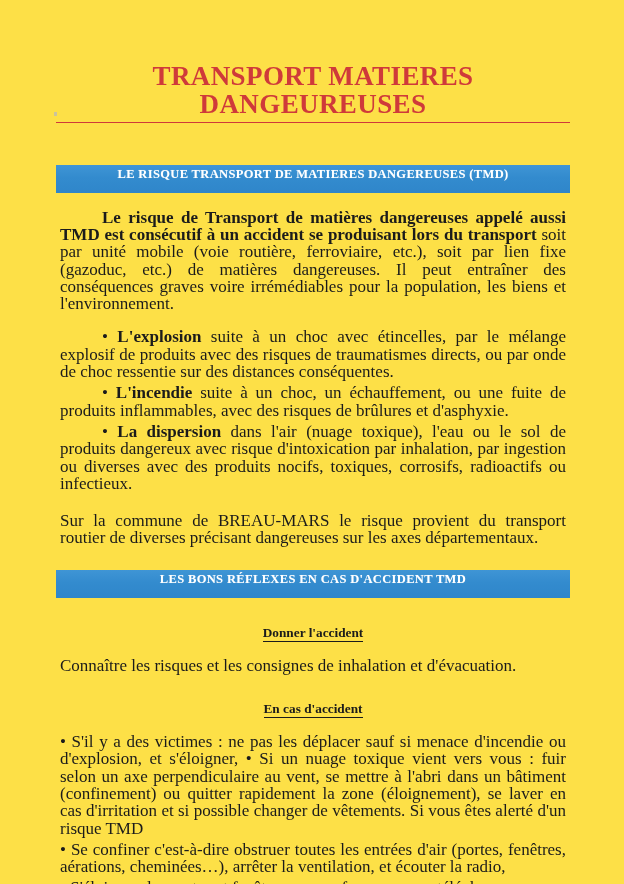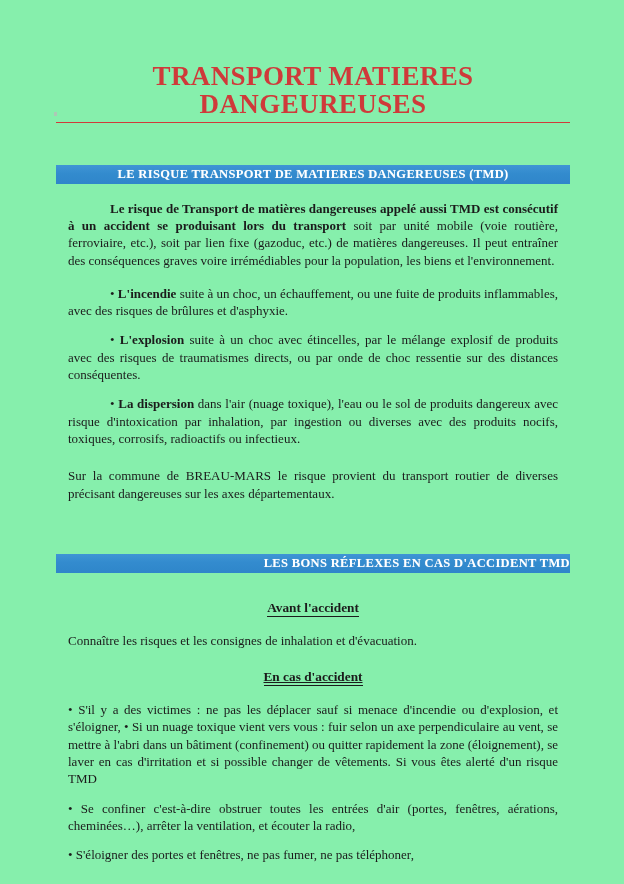--- a/index.html
+++ b/index.html
@@ -11,21 +11,21 @@
     width: 624px;
     height: 884px;
     font-family: "Liberation Serif", "DejaVu Serif", serif;
     color: #1b1b1b;
     -webkit-font-smoothing: none;
   }
   .page {
     position: relative;
     width: 624px;
     height: 884px;
-    background: #86efac;
+    background: #fde047;
     overflow: hidden;
   }
   .content {
     position: absolute;
     left: 56px;
     top: 0;
     width: 514px;
   }
 
   
@@ -51,39 +51,39 @@
     top: 112px;
     width: 3px;
     height: 4px;
     background: #b9b9b9;
     opacity: .75;
   }
 
   
   .banner {
     margin: 0;
-    height: 19px;
+    height: 28px;
     background: linear-gradient(180deg, #3f95d5 0%, #338bce 45%, #2f86ca 100%);
     color: #ffffff;
     font-weight: bold;
     font-size: 12.5px;
     letter-spacing: .35px;
     text-align: center;
     line-height: 19px;
     white-space: nowrap;
     overflow: hidden;
     text-shadow: 0 0 1px rgba(255,255,255,.35);
   }
   .banner-1 { margin-top: 42px; }
-  .banner-2 { margin-top: 52px; text-align: right; }
+  .banner-2 { margin-top: 23px; }
 
   
   p.body {
-    margin: 12px;
-    font-size: 13px;
+    margin: 4px;
+    font-size: 17px;
     line-height: 17.3px;
     text-align: justify;
     text-justify: inter-word;
   }
   .para-lead { margin-top: 16px !important; }
   .indent { text-indent: 42px; }
   .gap-md { margin-top: 16px !important; }
   .gap-lg { margin-top: 20px !important; }
   b, .b { font-weight: bold; }
 
@@ -95,51 +95,51 @@
     text-align: center;
     font-size: 13.3px;
     font-weight: bold;
     line-height: 17px;
   }
   .subhead span {
     border-bottom: 1.3px solid #1b1b1b;
     padding-bottom: 1px;
   }
   .subhead.sh-1 { margin-top: 26px; }
-  .subhead.sh-2 { margin-top: 19px; text-decoration: underline; }
+  .subhead.sh-2 { margin-top: 26px; }
 
   .list-flow p.body { text-align: justify; }
 </style>
 </head>
 <body>
 
 <div class="page">
 
   <div class="stray-mark"></div>
 
   <div class="content">
 
     <h1 class="doc-title"><span class="tl-inner">TRANSPORT MATIERES DANGEUREUSES</span></h1>
 
     <div class="banner banner-1">LE RISQUE TRANSPORT DE MATIERES DANGEREUSES (TMD)</div>
 
     <p class="body para-lead indent"><b>Le risque de Transport de matières dangereuses appelé aussi TMD est consécutif à un accident se produisant lors du transport</b><span> soit par unité mobile (voie routière, ferroviaire, etc.), soit par lien fixe (gazoduc, etc.) de matières dangereuses. Il peut entraîner des conséquences graves voire irrémédiables pour la population, les biens et l'environnement.</span></p>
 
 
     <div class="bullet-block gap-md">
+      <p class="body"><span>•</span> <b>L'explosion</b><span> suite à un choc avec étincelles, par le mélange explosif de produits avec des risques de traumatismes directs, ou par onde de choc ressentie sur des distances conséquentes.</span></p>
       <p class="body"><span>•</span> <b>L'incendie</b><span> suite à un choc, un échauffement, ou une fuite de produits inflammables, avec des risques de brûlures et d'asphyxie.</span></p>
-      <p class="body"><span>•</span> <b>L'explosion</b><span> suite à un choc avec étincelles, par le mélange explosif de produits avec des risques de traumatismes directs, ou par onde de choc ressentie sur des distances conséquentes.</span></p>
       <p class="body"><span>•</span> <b>La dispersion</b><span> dans l'air (nuage toxique), l'eau ou le sol de produits dangereux avec risque d'intoxication par inhalation, par ingestion ou diverses avec des produits nocifs, toxiques, corrosifs, radioactifs ou infectieux.</span></p>
     </div>
 
     <p class="body gap-lg">Sur la commune de BREAU-MARS le risque provient du transport routier de diverses précisant dangereuses sur les axes départementaux.</p>
 
     <div class="banner banner-2">LES BONS RÉFLEXES EN CAS D'ACCIDENT TMD</div>
 
-    <p class="subhead sh-1"><span>Avant l'accident</span></p>
+    <p class="subhead sh-1"><span>Donner l'accident</span></p>
 
     <p class="body gap-md">Connaître les risques et les consignes de inhalation et d'évacuation.</p>
 
     <p class="subhead sh-2"><span>En cas d'accident</span></p>
 
     <div class="list-flow gap-md">
       <p class="body">• S'il y a des victimes : ne pas les déplacer sauf si menace d'incendie ou d'explosion, et s'éloigner, • Si un nuage toxique vient vers vous : fuir selon un axe perpendiculaire au vent, se mettre à l'abri dans un bâtiment (confinement) ou quitter rapidement la zone (éloignement), se laver en cas d'irritation et si possible changer de vêtements. Si vous êtes alerté d'un risque TMD</p>
       <p class="body">• Se confiner c'est-à-dire obstruer toutes les entrées d'air (portes, fenêtres, aérations, cheminées…), arrêter la ventilation, et écouter la radio,</p>
       <p class="body">• S'éloigner des portes et fenêtres, ne pas fumer, ne pas téléphoner,</p>
 

